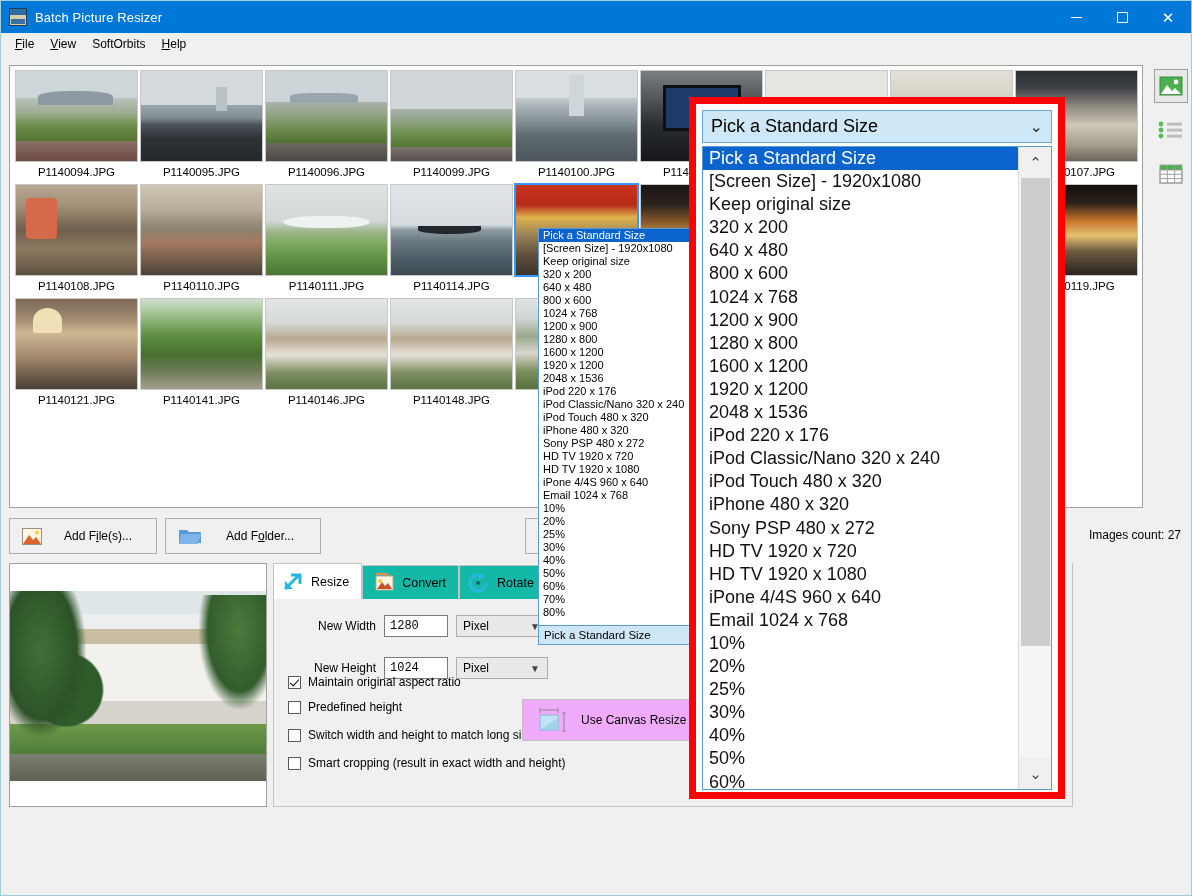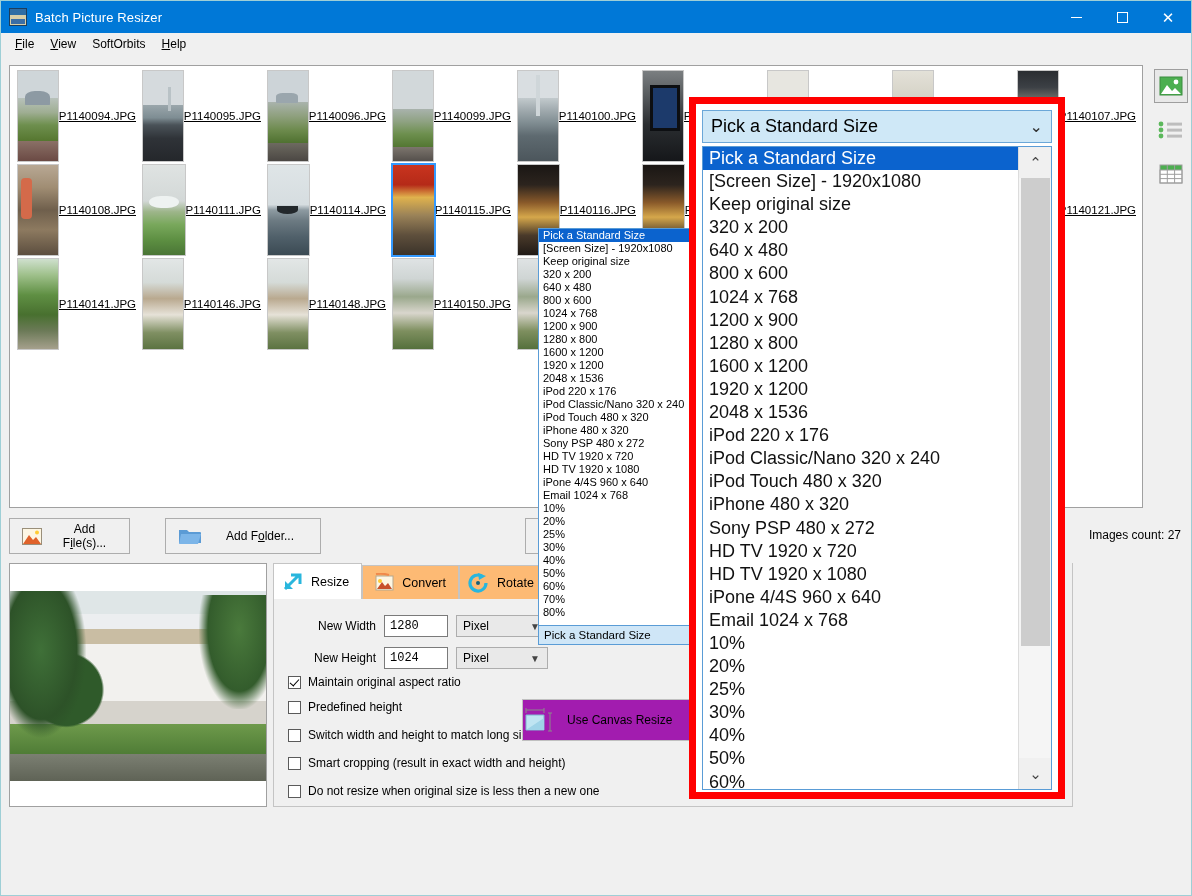--- a/index.html
+++ b/index.html
@@ -57,21 +57,21 @@
   
   .thumbpanel {
     position: absolute; left: 8px; top: 64px; width: 1134px; height: 443px;
     background: #ffffff; border: 1px solid #a0a0a0; overflow: hidden;
   }
   .thumbgrid {
     display: flex; flex-wrap: wrap; padding: 4px 0 0 4px;
   }
   .thumbcell {
     width: 125px; margin: 0 0 2px 0; padding: 0 3px;
-    display: flex; align-items: center; text-decoration: underline;
+    display: flex; flex-direction: column; align-items: center;
   }
   .thumbimg {
     width: 123px; height: 92px; border: 1px solid #c8c8c8; overflow: hidden;
     position: relative; background: #dedede;
   }
   .thumbcell.selected .thumbimg { outline: 2px solid #3399ff; outline-offset: -1px; }
   .thumbname {
     font-size: 11.5px; color: #000; margin-top: 4px; margin-bottom: 4px;
     white-space: nowrap;
   }
@@ -196,21 +196,21 @@
   .tabpanel {
     position: absolute; left: 272px; top: 562px; width: 800px; height: 244px;
     background: #f0f0f0; border: 1px solid #c4c4c4; border-top: none;
   }
   .tabstrip {
     position: absolute; left: 272px; top: 562px; height: 36px; display: flex;
     align-items: flex-end;
   }
   .tab {
     height: 34px; display: flex; align-items: center; gap: 7px;
-    padding: 0 12px 0 8px; background: #fdba74;
+    padding: 0 12px 0 8px; background: #14b8a6;
     border: 1px solid #c4c4c4; border-bottom: none; font-size: 12.5px; color: #000;
     cursor: default;
   }
   .tab.active { background: #ffffff; height: 36px; border-color: #c4c4c4; }
   .tabs-content { position: absolute; left: 0; top: 36px; right: 0; bottom: 0; background: #f0f0f0; }
 
   .field-row { position: absolute; display: flex; align-items: center; gap: 8px; font-size: 12px; }
   .field-label { width: 92px; text-align: right; }
   .txtinput {
     width: 64px; height: 22px; background: #fff; border: 1px solid #7a7a7a;
@@ -227,22 +227,22 @@
   .chkbox {
     width: 13px; height: 13px; border: 1px solid #5a5a5a; background: #fff;
     display: inline-block; position: relative; flex: 0 0 auto;
   }
   .chkbox.checked::after {
     content: ""; position: absolute; left: 3px; top: 0px; width: 4px; height: 8px;
     border: solid #000; border-width: 0 1.6px 1.6px 0; transform: rotate(42deg);
   }
   .canvasbtn {
     position: absolute; left: 248px; top: 100px; width: 190px; height: 42px;
-    background: #a21caf; border: 1px solid #c0c0c0;
-    display: flex; align-items: center; gap: 12px; font-size: 12px;
+    background: #f0abfc; border: 1px solid #c0c0c0;
+    display: flex; align-items: center; gap: 12px; padding-left: 14px; font-size: 12px;
   }
 
   
   .destrow { position: absolute; left: 0; top: 812px; width: 1192px; height: 84px; }
 
   
   .small-combo-list {
     position: absolute; left: 537px; top: 227px; width: 156px; height: 416px;
     background: #ffffff; border: 1px solid #5a9cd6; z-index: 40;
     font-size: 11px; color: #000; overflow: hidden;
@@ -372,20 +372,26 @@
           <div class="thumbimg">
             <div class="ph ph-hall"></div>
           </div>
           <div class="thumbname">P1140107.JPG</div>
         </div>
         <div class="thumbcell">
           <div class="thumbimg">
             <div class="ph ph-shop1"></div>
           </div>
           <div class="thumbname">P1140108.JPG</div>
+        </div>
+        <div class="thumbcell">
+          <div class="thumbimg">
+            <div class="ph ph-people"></div>
+          </div>
+          <div class="thumbname">P1140110.JPG</div>
         </div>
         <div class="thumbcell">
           <div class="thumbimg">
             <div class="ph ph-plane"></div>
           </div>
           <div class="thumbname">P1140111.JPG</div>
         </div>
         <div class="thumbcell">
           <div class="thumbimg">
             <div class="ph ph-boat"></div>
@@ -489,21 +495,21 @@
       <svg width="24" height="20" viewBox="0 0 24 20">
         <rect x="1" y="1" width="22" height="5" fill="#4caf50"></rect>
         <rect x="1" y="6" width="22" height="13" fill="#ffffff" stroke="#9e9e9e"></rect>
         <path d="M8.3 1 V19 M15.6 1 V19 M1 10.3 H23 M1 14.6 H23" stroke="#9e9e9e" fill="none"></path>
         <rect x="1" y="1" width="22" height="18" fill="none" stroke="#9e9e9e"></rect>
       </svg>
     </div>
   </div>
 
   <div class="btnrow">
-    <div class="btn" style="left:0;width:121px;justify-content:center;">
+    <div class="btn" style="left:0;width:148px;justify-content:center;">
       <svg width="20" height="17" viewBox="0 0 20 17">
         <rect x="0.5" y="0.5" width="19" height="16" fill="#fdf6e3" stroke="#9a8f7a"></rect>
         <circle cx="15" cy="4.5" r="2" fill="#ffcc33"></circle>
         <path d="M1 16 L7 7 L11 12 L14 9 L19 16 Z" fill="#e0622a"></path>
       </svg>
       <span class="lbl">Add F<u>i</u>le(s)...</span>
     </div>
     <div class="btn" style="left:156px;width:156px;">
       <svg width="24" height="18" viewBox="0 0 24 18">
         <path d="M1 3 h8 l2 2 h11 a1 1 0 0 1 1 1 v10 H1 Z" fill="#5b9bd5"></path>
@@ -529,21 +535,21 @@
 
       <div class="field-row" style="left:10px; top:16px;">
         <span class="field-label">New Width</span>
         <input class="txtinput" value="1280" style="">
         <div class="unitsel">
           <span>Pixel</span>
           <span class="chev">▼</span>
         </div>
       </div>
 
-      <div class="field-row" style="left:10px; top:48px;">
+      <div class="field-row" style="left:10px; top:58px;">
         <span class="field-label">New Height</span>
         <input class="txtinput" value="1024" style="">
         <div class="unitsel">
           <span>Pixel</span>
           <span class="chev">▼</span>
         </div>
       </div>
 
       <div class="chk-row" style="left:14px; top:76px;">
         <span class="chkbox checked"></span>
@@ -553,24 +559,20 @@
         <span class="chkbox"></span>
         <span>Predefined height</span>
       </div>
       <div class="chk-row" style="left:14px; top:129px;">
         <span class="chkbox"></span>
         <span>Switch width and height to match long sides</span>
       </div>
       <div class="chk-row" style="left:14px; top:157px;">
         <span class="chkbox"></span>
         <span>Smart cropping (result in exact width and height)</span>
-      </div>
-      <div class="chk-row" style="left:14px; top:185px;">
-        <span class="chkbox"></span>
-        <span>Do not resize when original size is less then a new one</span>
       </div>
 
       <div class="canvasbtn">
         <svg width="32" height="28" viewBox="0 0 32 28">
           <path d="M3 4 H21" stroke="#8a8a8a" fill="none"></path>
           <path d="M3 2 V7 M21 2 V7" stroke="#8a8a8a" fill="none"></path>
           <path d="M27 7 V25 M25 7 H29 M25 25 H29" stroke="#8a8a8a" fill="none"></path>
           <path d="M3 9 H21 V24 H3 Z" fill="#bfe4f2" stroke="#7fb8cf"></path>
           <path d="M3 24 L21 12 V24 Z" fill="#9fd3e8"></path>
         </svg>

